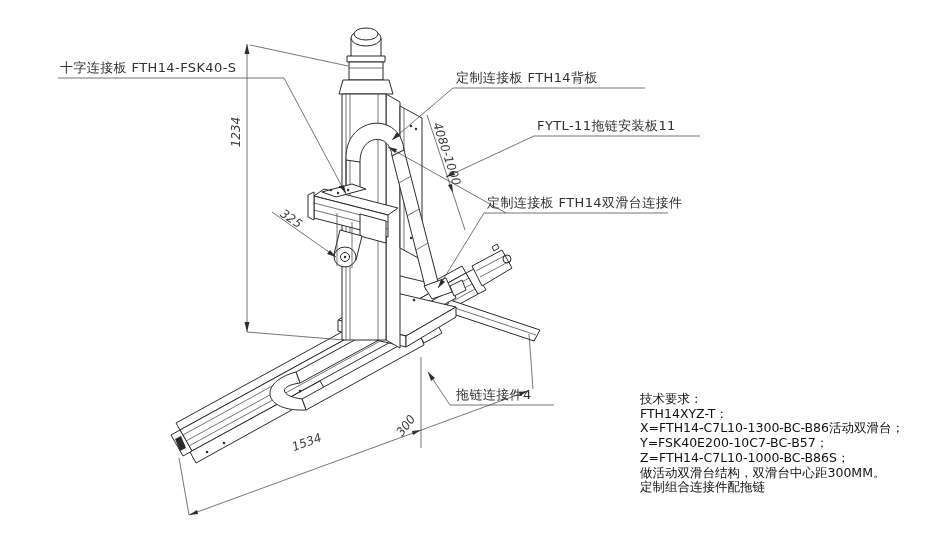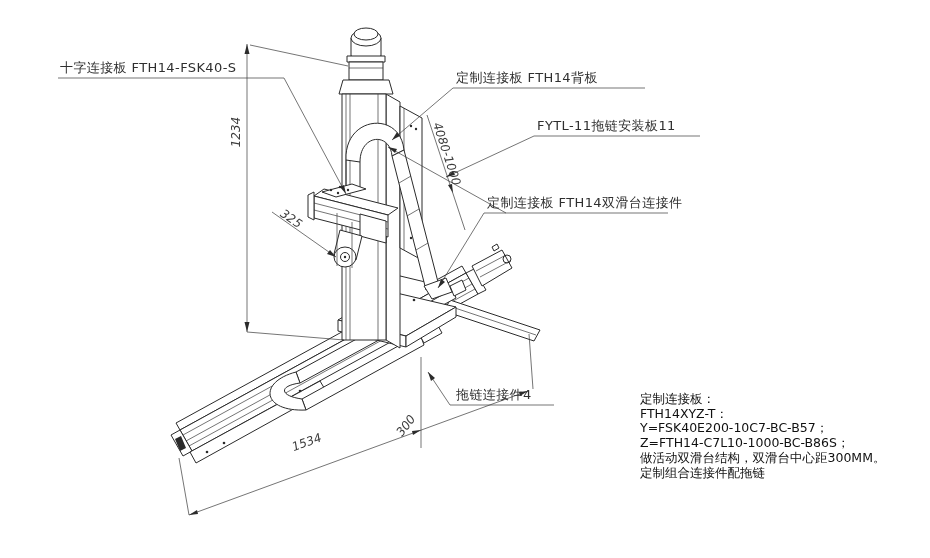--- a/index.html
+++ b/index.html
@@ -195,20 +195,21 @@
   </g>
 
   <g>
     <text class="lbl" x="456" y="399">拖链连接件4</text>
     <path class="thin" d="M554,405 L450,405 L428,372"></path>
     <polygon class="arr" points="428,372 435,378 431,381"></polygon>
   </g>
 </svg>
 
 <div class="tech">
-  <div>定制连接板：</div>
+  <div>技术要求：</div>
   <div>FTH14XYZ-T：</div>
+  <div>X=FTH14-C7L10-1300-BC-B86活动双滑台；</div>
   <div>Y=FSK40E200-10C7-BC-B57；</div>
   <div>Z=FTH14-C7L10-1000-BC-B86S；</div>
   <div>做活动双滑台结构，双滑台中心距300MM。</div>
   <div>定制组合连接件配拖链</div>
 </div>
 </div>
 
 </body></html>

